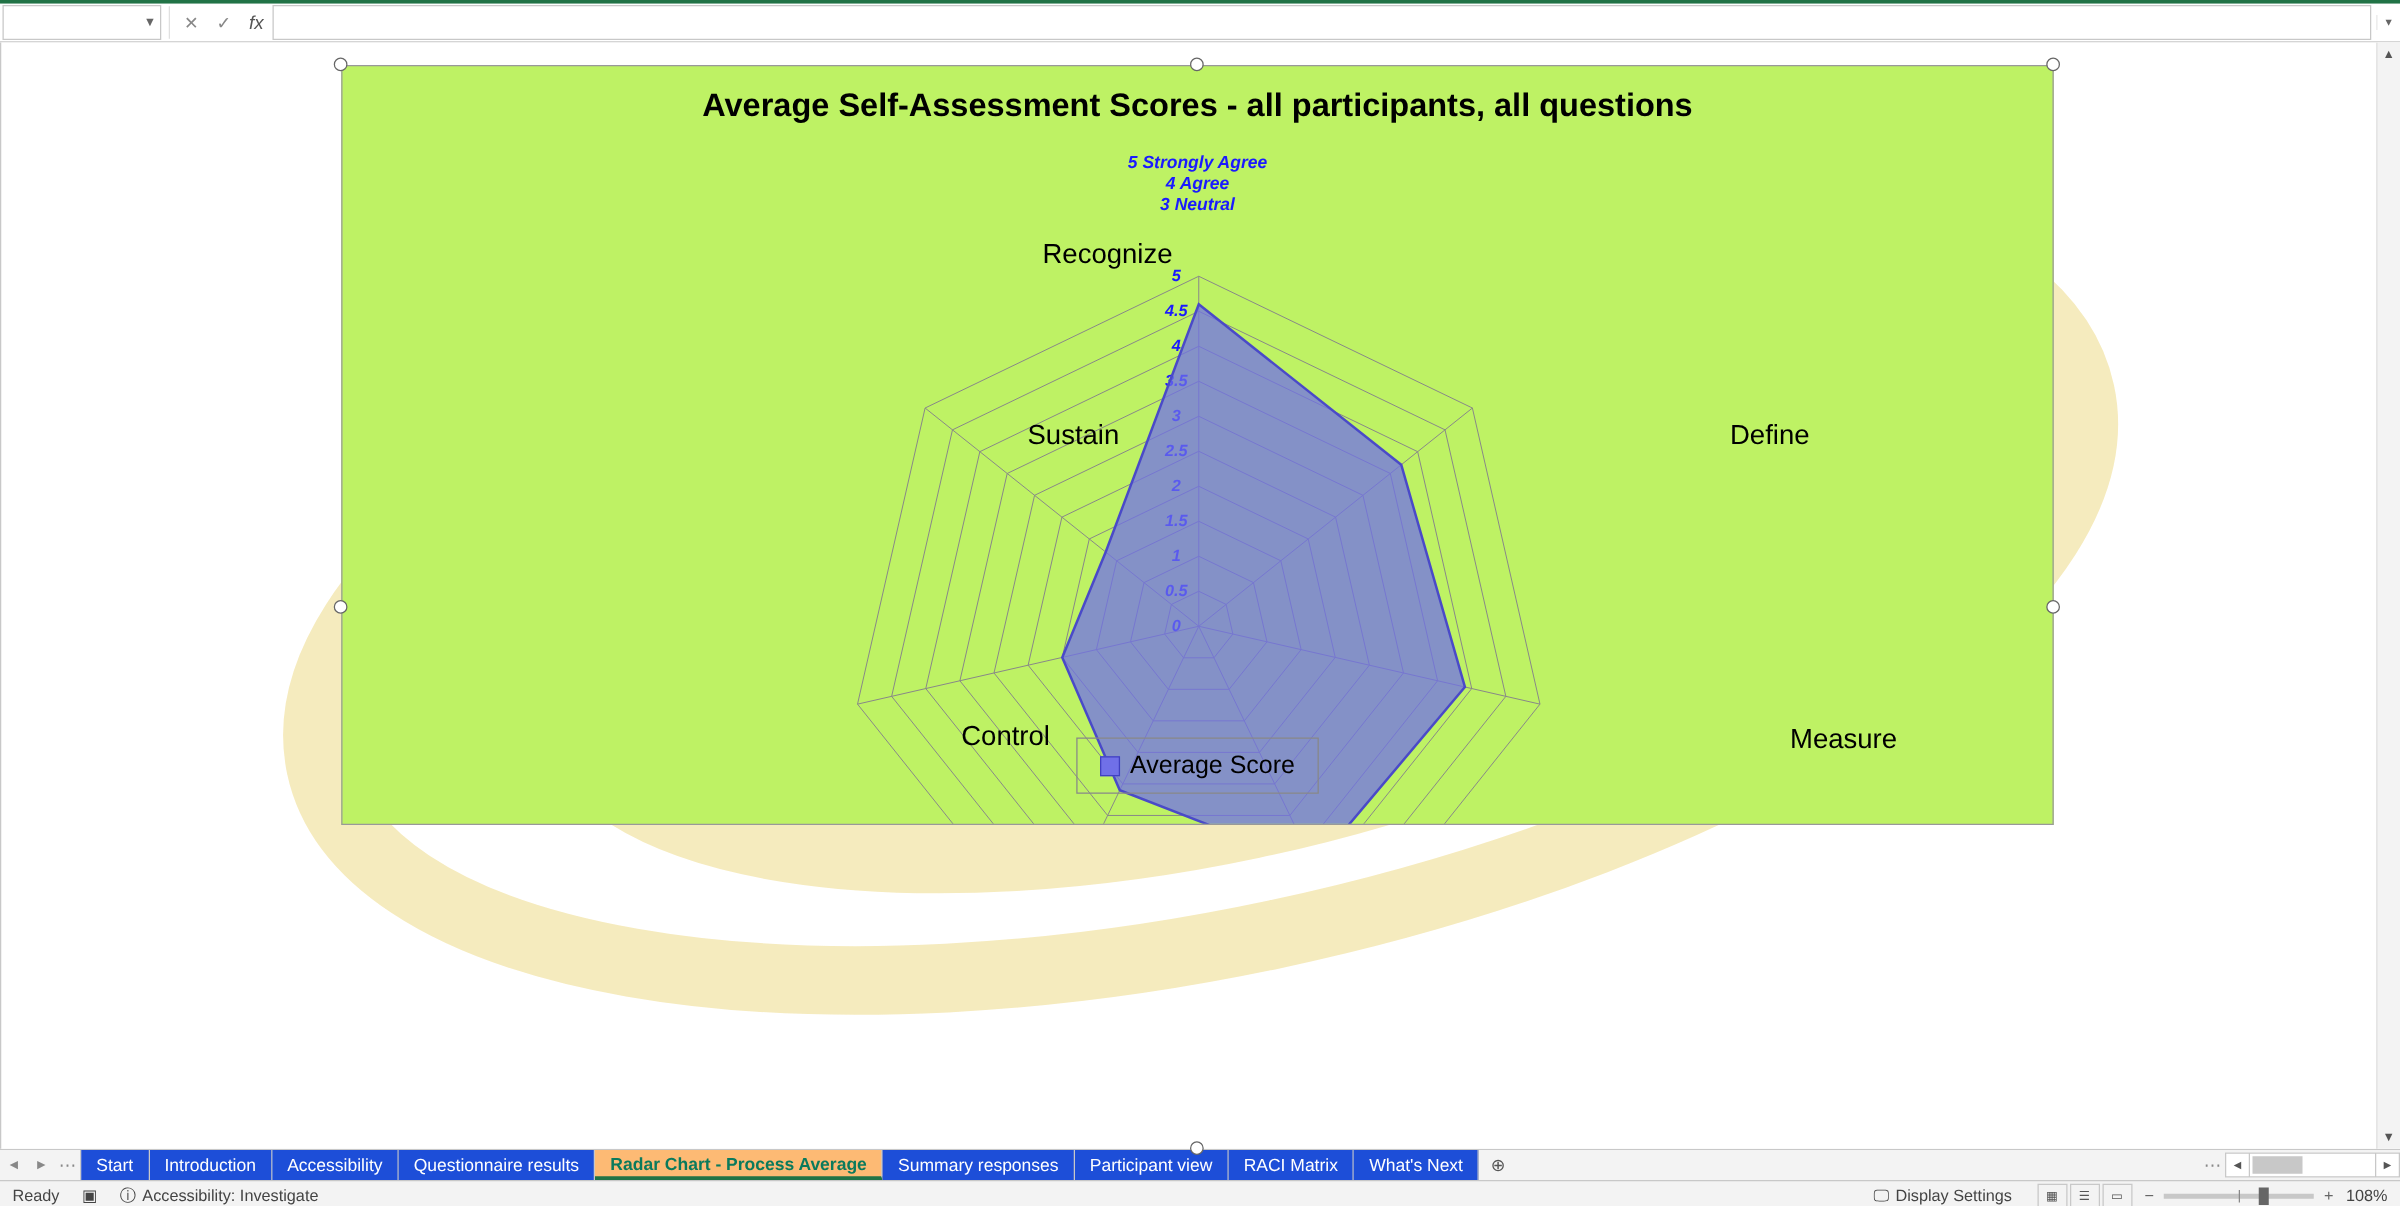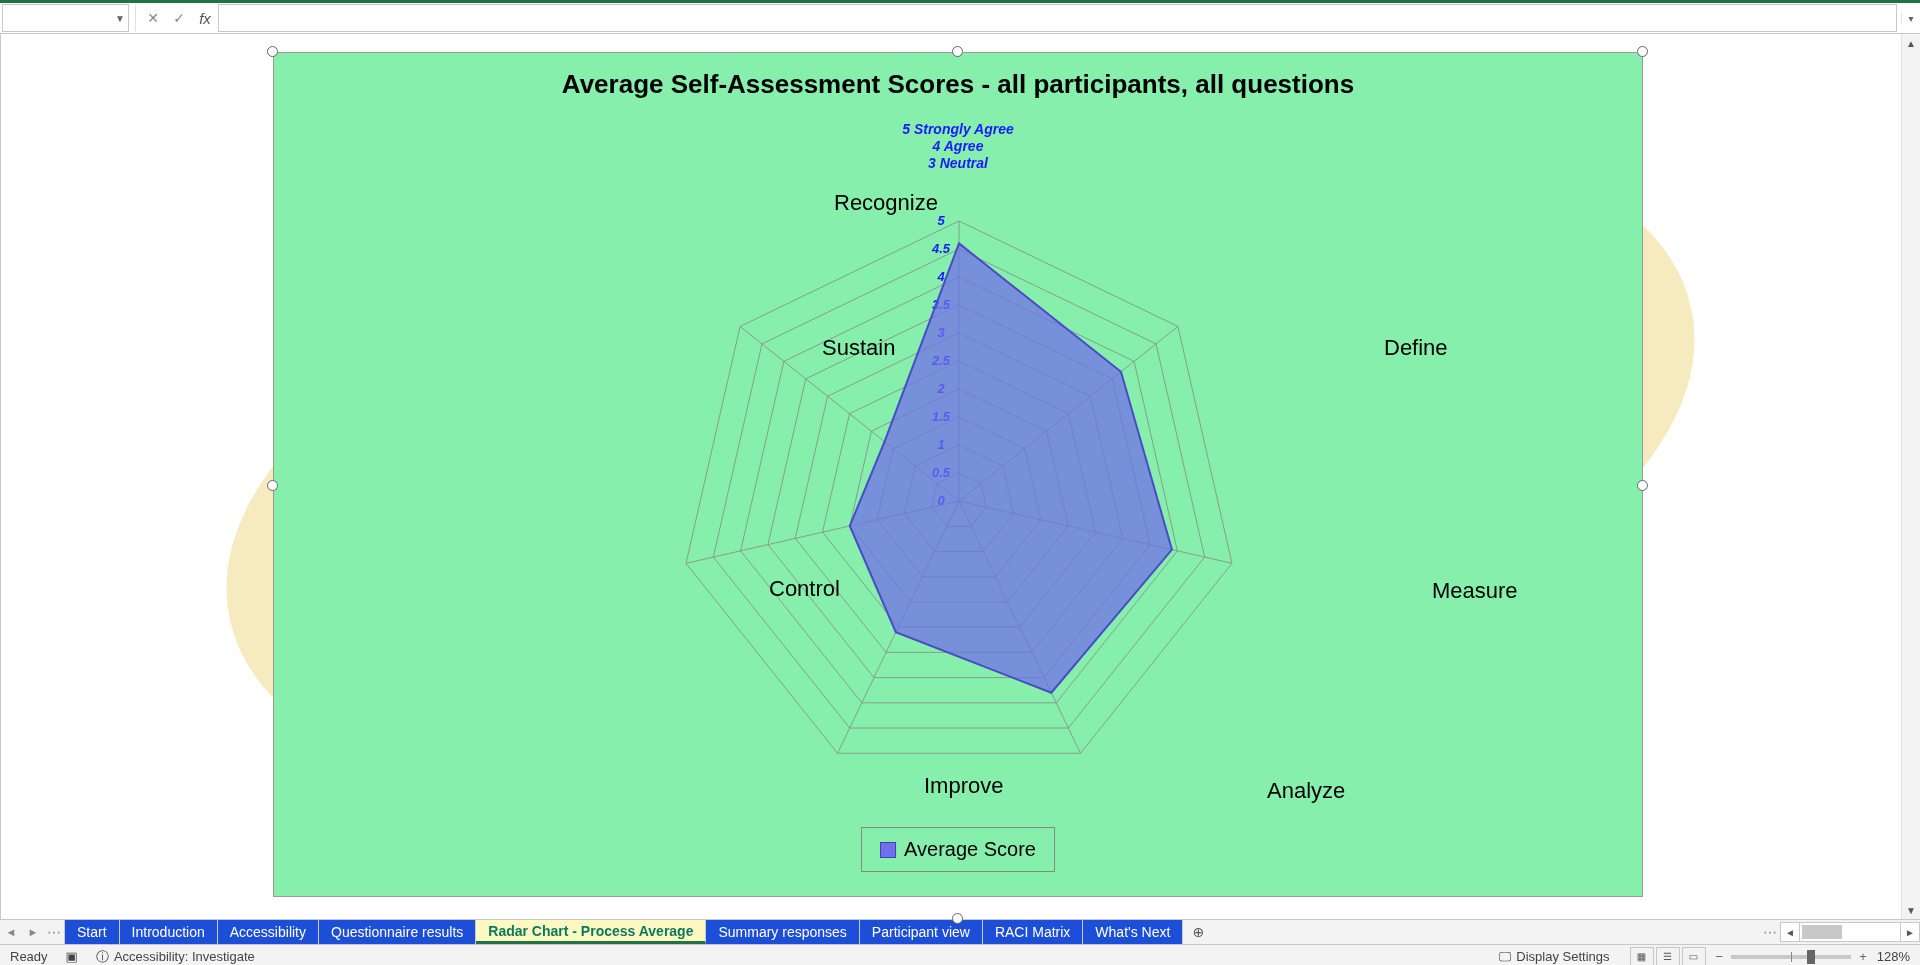--- a/index.html
+++ b/index.html
@@ -11,35 +11,35 @@
 .fb-sep{width:1px;height:26px;background:#e0e0e0;margin:0 4px}
 .fb-btn{width:26px;height:26px;display:flex;align-items:center;justify-content:center;color:#888;font-size:14px}
 #fx{font-style:italic;color:#555;font-size:15px}
 #formula-input{flex:1;height:26px;border:1px solid #c8c8c8;background:#fff;margin-right:4px}
 #formula-dd{width:18px;display:flex;align-items:center;justify-content:center;color:#666;font-size:10px;border-left:1px solid #e8e8e8}
 
 #workspace{position:relative;height:885px;background:#fff;border-left:1px solid #c8c8c8}
 #scrollbar-v{position:absolute;right:0;top:0;bottom:0;width:18px;background:#f3f3f3;border-left:1px solid #e0e0e0}
 #scrollbar-v .arrow{height:18px;display:flex;align-items:center;justify-content:center;color:#555;font-size:10px}
 #scrollbar-v .track{position:absolute;top:18px;bottom:18px;left:0;right:0}
-#chart{position:absolute;left:272px;top:18px;width:1370px;height:845px;background:#86efac;border:1px solid #999;box-sizing:border-box;overflow:hidden}
+#chart{position:absolute;left:272px;top:18px;width:1370px;height:608px;background:#bef264;border:1px solid #999;box-sizing:border-box;overflow:hidden}
 .handle{position:absolute;width:11px;height:11px;border:1px solid #666;border-radius:50%;background:#fff;box-sizing:border-box}
 #chart-title{position:absolute;top:16px;left:0;right:0;text-align:center;font-size:26px;font-weight:bold;color:#000}
 #scale-key{position:absolute;top:68px;left:0;right:0;text-align:center;color:#1a1aff;font-style:italic;font-weight:bold;font-size:14px;line-height:17px}
 #radar-svg{position:absolute;top:98px;left:235px}
 .axis-lbl{position:absolute;font-size:22px;color:#000}
 .tick-lbl{fill:#1a1aff;font-style:italic;font-weight:bold;font-size:13px;text-anchor:middle}
 #legend{position:absolute;bottom:24px;left:50%;transform:translateX(-50%);border:1px solid #888;padding:10px 18px;display:flex;align-items:center;gap:8px;font-size:20px;color:#000}
 #legend .sw{width:14px;height:14px;background:#7070e8;border:1px solid #4040c0}
 
 #tab-bar{height:24px;background:#f3f3f3;border-top:1px solid #c8c8c8;display:flex;align-items:stretch}
 .tab-nav{width:22px;display:flex;align-items:center;justify-content:center;color:#888;font-size:11px}
 .tab-sep{width:1px;background:#c8c8c8}
 .tab{padding:0 12px;display:flex;align-items:center;background:#1d4ed8;color:#fff;font-size:14px;border-right:1px solid #c8c8c8;white-space:nowrap;cursor:pointer}
-.tab.active{background:#fef9c3;color:#0b7a5c;border-bottom:3px solid #217346;font-weight:bold}
+.tab.active{background:#fdba74;color:#0b7a5c;border-bottom:3px solid #217346;font-weight:bold}
 #tab-add{width:30px;display:flex;align-items:center;justify-content:center;color:#555}
 #tabs-spacer{flex:1}
 #hsb{width:140px;display:flex;align-items:center}
 #hsb .arrow{width:18px;height:18px;display:flex;align-items:center;justify-content:center;color:#555;font-size:10px;border:1px solid #c8c8c8;background:#fff}
 #hsb .track{flex:1;height:18px;background:#fff;border-top:1px solid #c8c8c8;border-bottom:1px solid #c8c8c8;position:relative}
 #hsb .thumb{position:absolute;left:2px;top:2px;bottom:2px;width:40%;background:#c8c8c8}
 #tab-dots{width:20px;display:flex;align-items:center;justify-content:center;color:#888}
 
 #status-bar{height:23px;background:#f3f3f3;border-top:1px solid #c8c8c8;display:flex;align-items:center;font-size:13px;color:#444;padding:0 10px}
 #status-bar .sb-item{margin-right:18px;display:flex;align-items:center;gap:5px}
@@ -190,14 +190,14 @@
   </span>
   <span class="view-btn">▦</span>
   <span class="view-btn">☰</span>
   <span class="view-btn">▭</span>
   <span style="margin-left:10px;color:#666">−</span>
   <div id="zoom-slider">
       <div class="mid"></div>
       <div class="knob"></div>
     </div>
   <span style="color:#666">+</span>
-  <span style="margin-left:10px">128%</span>
+  <span style="margin-left:10px">108%</span>
 </div>
 
 </body></html>

